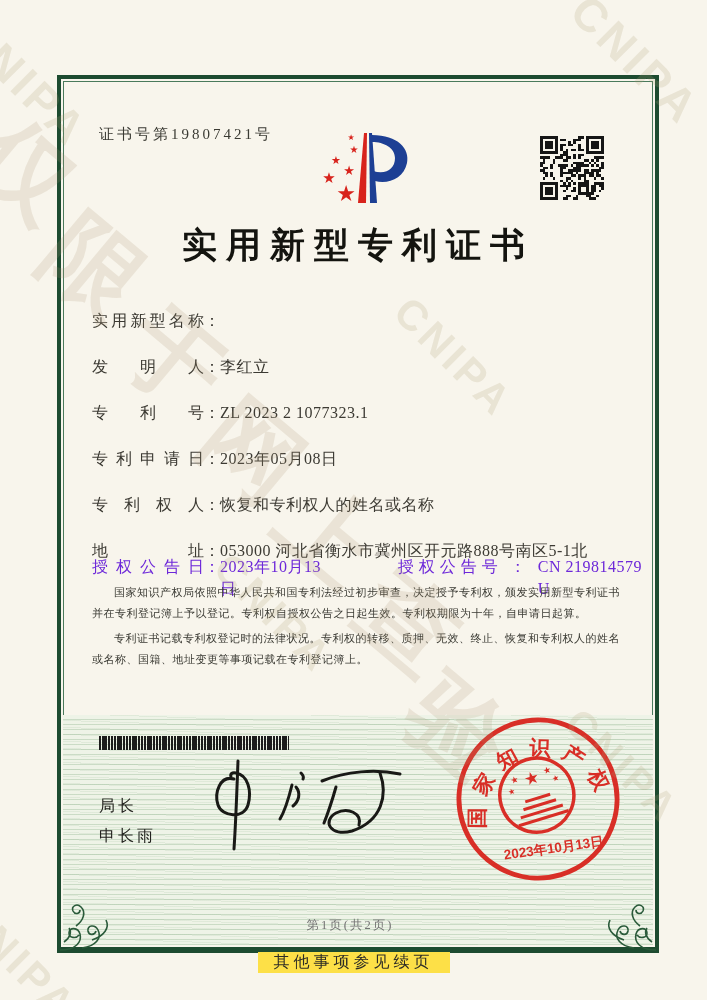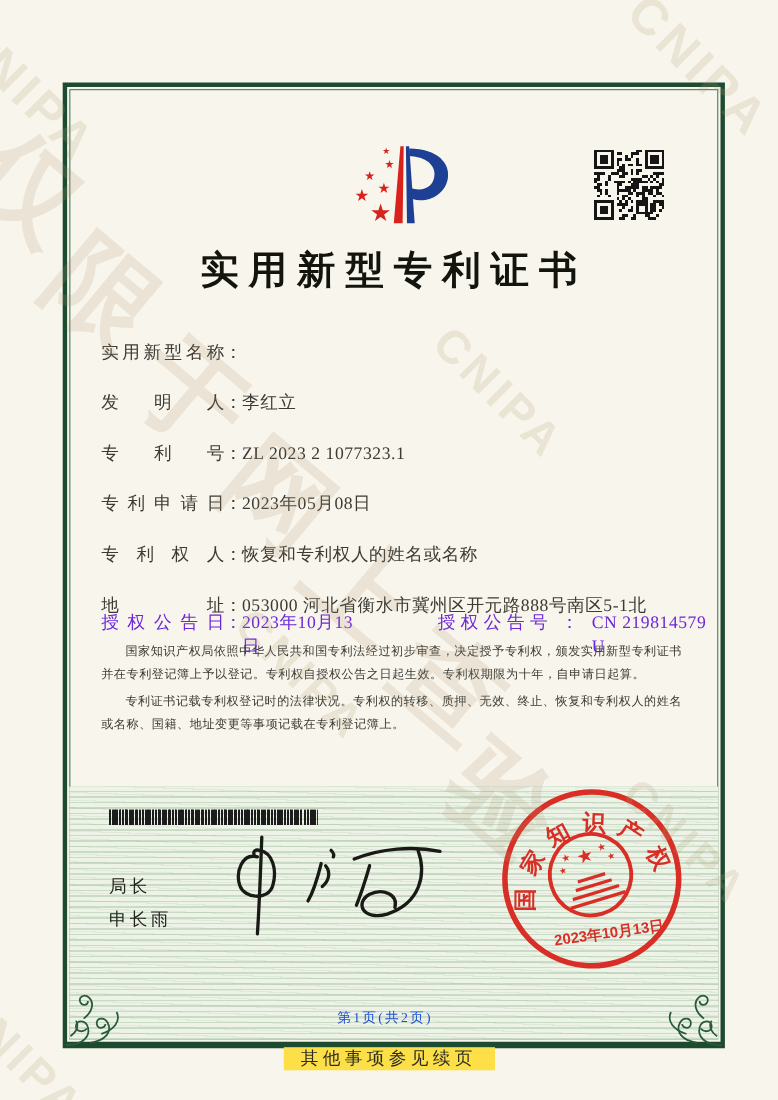--- a/index.html
+++ b/index.html
@@ -49,21 +49,21 @@
 
   
   .barcode{position:absolute;left:38px;top:657px;width:190px;height:14px;
            background:repeating-linear-gradient(90deg,#1c1c1c 0 2px,rgba(0,0,0,0) 2px 3px),
                       repeating-linear-gradient(90deg,#1c1c1c 0 1px,rgba(0,0,0,0) 1px 5px);}
   .signer{position:absolute;left:38px;top:713px;font-family:Liberation Mono, monospace;
           font-size:16px;color:#22221e;letter-spacing:3px;line-height:30px;}
   .signature{position:absolute;left:143px;top:678px;width:210px;height:95px;}
   .seal{position:absolute;left:393px;top:636px;width:168px;height:168px;transform:rotate(-17deg);opacity:0.94;}
   .page-no{position:absolute;left:0;right:16px;top:838px;text-align:center;font-size:12.5px;
-           color:#1d4ed8;letter-spacing:2px;}
+           color:#737373;letter-spacing:2px;}
 
   .footer-note{position:absolute;left:0;right:0;top:952px;text-align:center;z-index:4;}
   .footer-note span{display:inline-block;background:#fde047;padding:0 16px;font-size:16px;
                     letter-spacing:4px;color:#2c2c26;}
 </style>
 </head>
 <body>
 
 <div class="page">
 
@@ -83,20 +83,21 @@
     <svg class="corner-flourish corner-br" viewBox="0 0 74 74">
       <g fill="none" stroke="#2a5a3a" stroke-width="1.6">
         <path d="M4,70 C20,70 26,62 24,54 C22,47 13,47 13,53 C13,58 20,59 23,55"></path>
         <path d="M26,68 C40,66 46,58 42,50 C39,44 31,45 32,51 C33,56 39,55 40,51"></path>
         <path d="M20,46 C28,40 30,32 25,27 C21,23 15,26 17,31 C19,35 24,34 24,30"></path>
         <path d="M36,60 C48,56 54,48 50,40"></path>
         <path d="M8,62 C14,58 16,52 13,48"></path>
       </g>
     </svg>
 
+    <div class="cert-no">证书号第19807421号</div>
 
     <svg class="logo" viewBox="0 0 115 86">
       <polygon points="58,80 64,10 67,10 66,80" fill="#d8231c"></polygon>
       <polygon points="69,10 72,10 77,80 70,80" fill="#1d3f94"></polygon>
       <path d="M72,12 C98,12 110,26 107,40 C104,55 88,62 75,58 L73,48 C86,52 95,46 95,35 C95,25 84,19 72,19 Z" fill="#1d3f94"></path>
       <g fill="#d8231c" font-family="'DejaVu Sans',sans-serif" text-anchor="middle">
         <text x="46" y="78" font-size="22">★</text>
         <text x="29" y="60" font-size="15">★</text>
         <text x="49" y="52" font-size="13">★</text>
         <text x="36" y="41" font-size="11">★</text>

